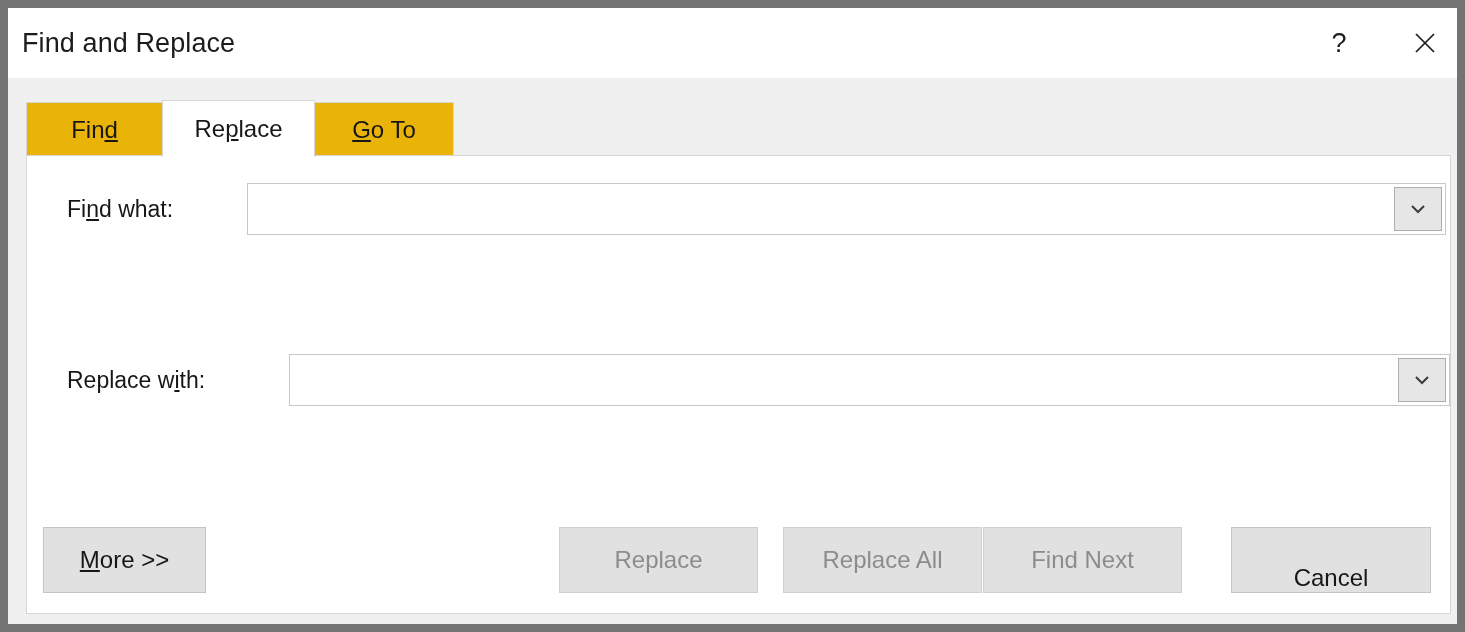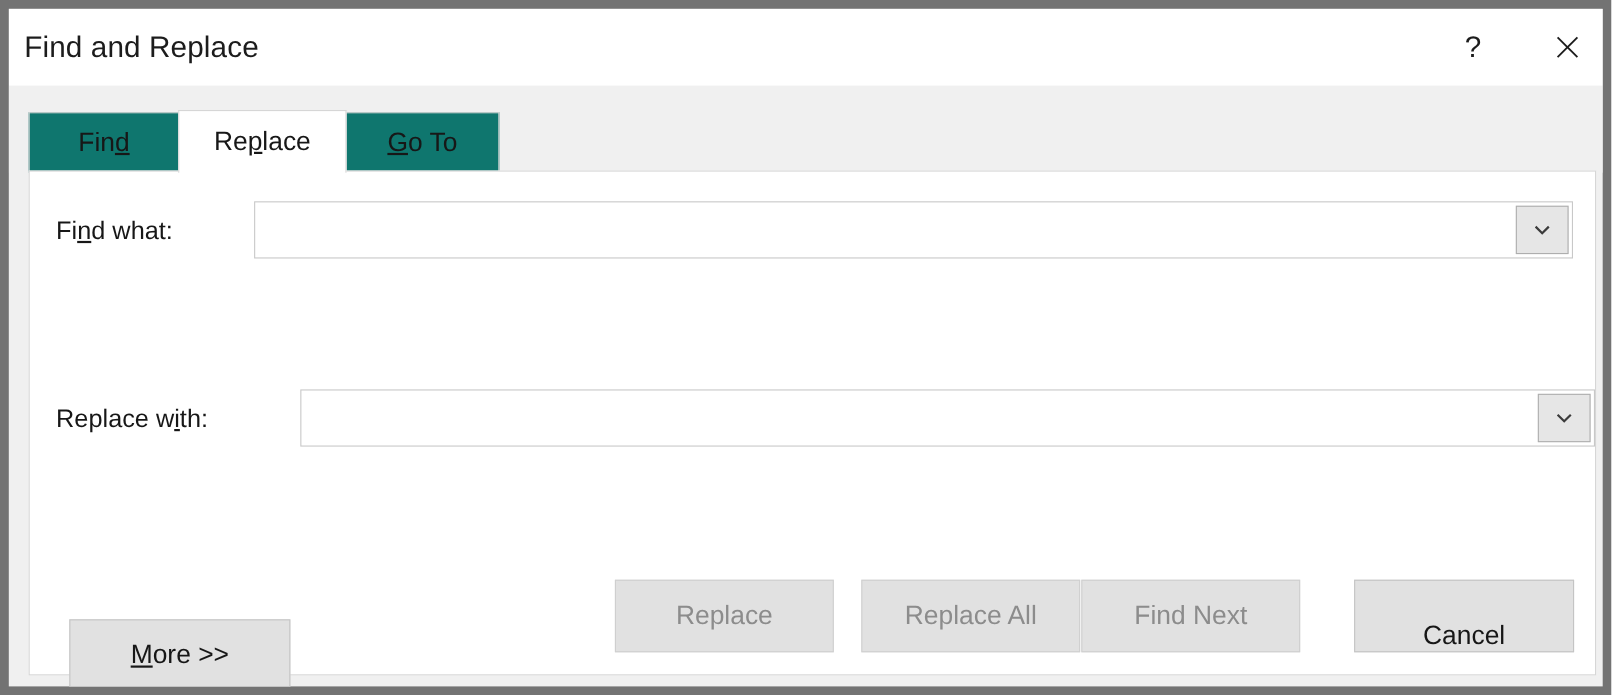--- a/index.html
+++ b/index.html
@@ -83,21 +83,21 @@
     height: 57px;
   }
   .tab {
     height: 55px;
     box-sizing: border-box;
     display: flex;
     align-items: center;
     justify-content: center;
     font-size: 24px;
     color: #171717;
-    background: #0f766e;
+    background: #eab308;
     border: 1px solid #d6d6d6;
     border-bottom: none;
     cursor: default;
     white-space: nowrap;
     position: relative;
   }
   .tab + .tab { margin-left: -1px; }
   .tab.active {
     background: #ffffff;
     border-color: #d6d6d6;
@@ -130,21 +130,21 @@
     display: flex;
     align-items: center;
   }
   #row-find-what    { top: 27px; }
   #row-replace-with { top: 198px; gap: 42px; }
 
   .field-label {
     font-size: 23px;
     color: #171717;
     white-space: nowrap;
-    margin-left: 24px;
+    margin-left: 40px;
     width: 180px;
     flex: 0 0 auto;
   }
   .field-label u { text-decoration: underline; text-underline-offset: 2px; }
 
   
   .combo {
     display: flex;
     align-items: stretch;
     height: 52px;
@@ -203,21 +203,21 @@
     white-space: nowrap;
     padding: 0;
   }
   .dlg-button u { text-decoration: underline; text-underline-offset: 2px; }
   .dlg-button.disabled {
     color: #8c8c8c;
     background: #e1e1e1;
     border-color: #cfcfcf;
   }
 
-  #btn-more        { left: 36px;   width: 201px; margin-top: 36px; }
+  #btn-more        { left: 16px;   width: 163px; }
   #btn-replace     { left: 532px;  width: 199px; }
   #btn-replace-all { left: 756px;  width: 199px; }
   #btn-find-next   { left: 956px;  width: 199px; }
   #btn-cancel      { left: 1204px; width: 200px; align-items: flex-end; }
 </style>
 </head>
 <body>
 
 <div id="dialog-window">
 

